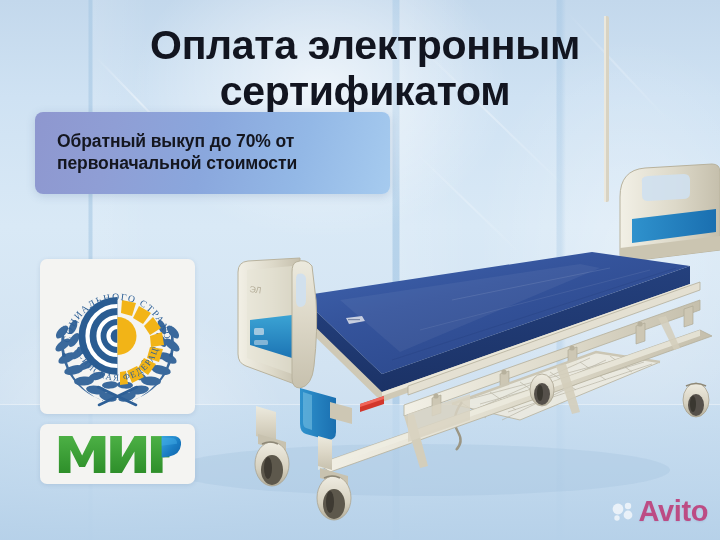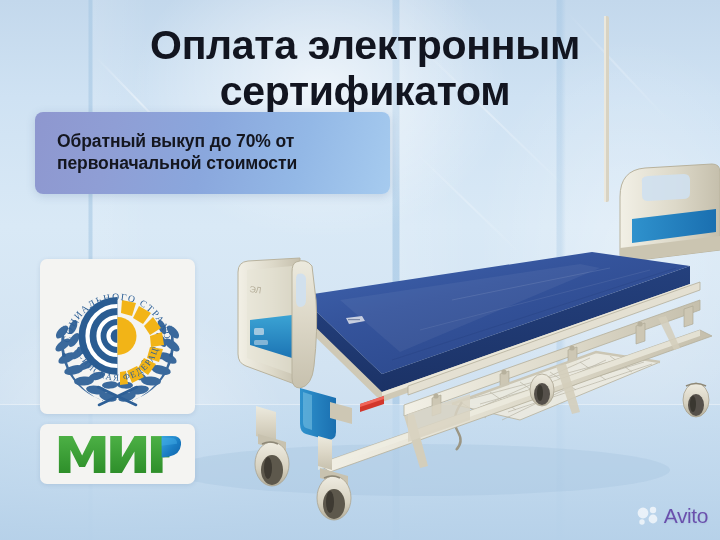--- a/index.html
+++ b/index.html
@@ -163,23 +163,23 @@
   .avito {
     position: absolute;
     right: 12px;
     bottom: 12px;
     display: flex;
     align-items: center;
     gap: 5px;
     opacity: 0.72;
   }
   .avito-word {
-    color: #4c1d95;
-    font-size: 21px;
-    font-weight: normal;
+    color: #be185d;
+    font-size: 29px;
+    font-weight: bold;
     letter-spacing: -0.4px;
     text-shadow: 0 1px 2px rgba(120,150,180,0.35);
   }
 </style>
 </head>
 <body>
 
 <div id="stage">
 
   <div class="bg-base"></div>

